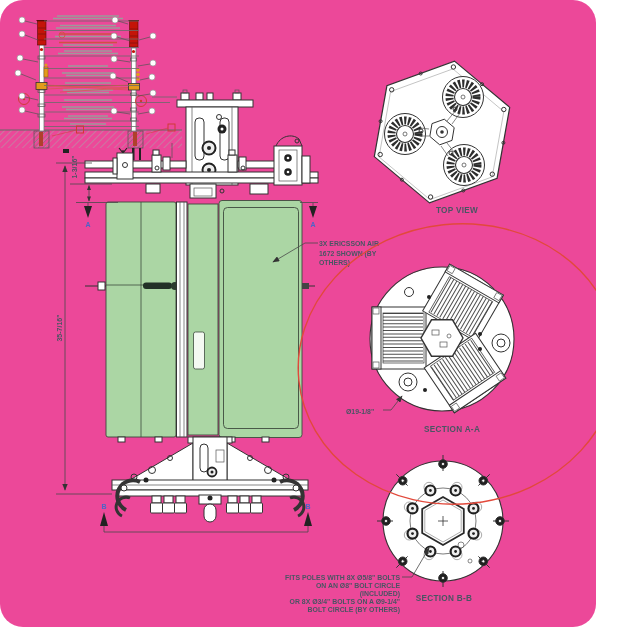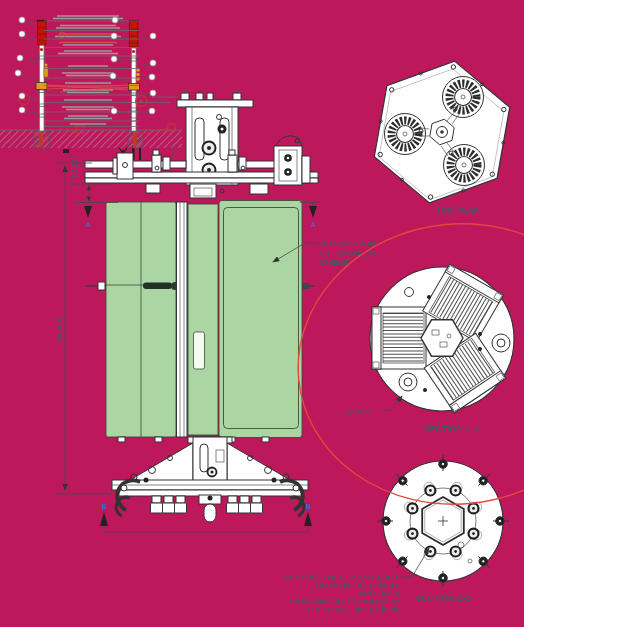--- a/index.html
+++ b/index.html
@@ -1,21 +1,21 @@
 <!DOCTYPE html>
 <html><head>
 <meta charset="utf-8">
 <style>
   :root{
     --line:#333333; --label:#4a5563; --green:#abd6a4; --red:#e2493b;
     --beacon:#c41408; --amber:#e39b1c; --marker:#4a66c8; --gray:#9b9b9b;
   }
   html,body{margin:0;padding:0;background:#ffffff;}
-  .canvas{position:relative;width:524px;height:627px;background:#be185d;overflow:hidden;
-          font-family:"Liberation Sans", sans-serif;}
+  .canvas{position:relative;width:596px;height:627px;background:#ec4899;overflow:hidden;
+          font-family:"Liberation Sans", sans-serif;border-radius:23px;}
   svg text{font-family:"Liberation Sans", sans-serif;}
   .cap{font-size:8.2px;font-weight:700;fill:var(--label);letter-spacing:.3px;}
   .note{font-size:6.9px;font-weight:700;fill:var(--label);}
   .dim{font-size:7px;font-weight:700;fill:var(--label);}
   .mk{font-size:7px;font-weight:700;fill:var(--marker);}
   .ln{fill:none;stroke:var(--line);stroke-width:1;}
   .lnf{fill:#ffffff;stroke:var(--line);stroke-width:1;}
   .lnt{fill:none;stroke:#555;stroke-width:.7;}
   .grn{fill:var(--green);stroke:#3d4b3d;stroke-width:.9;}
   .fins{stroke:#4f4f4f;stroke-width:40;stroke-dasharray:1 2.4;fill:none;}

